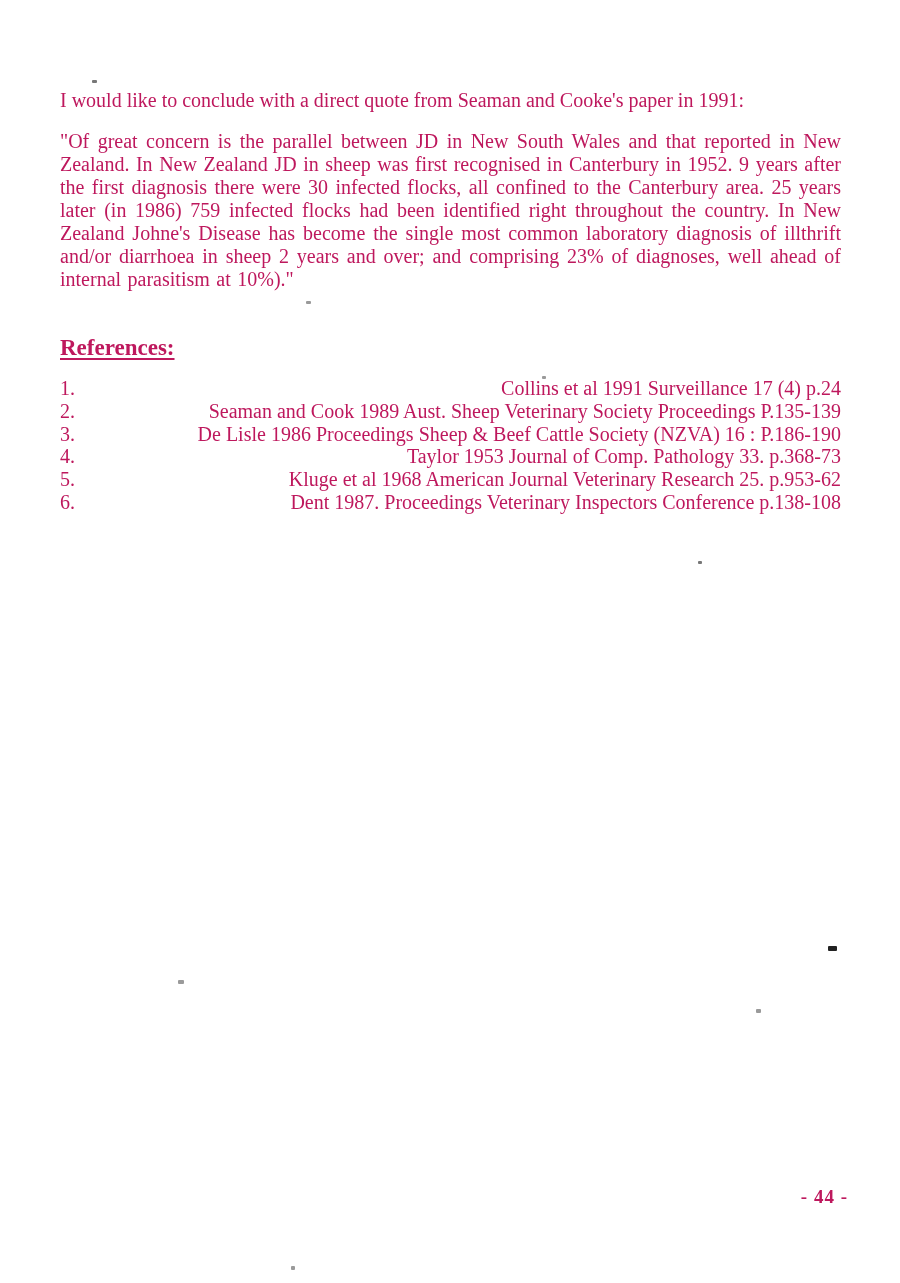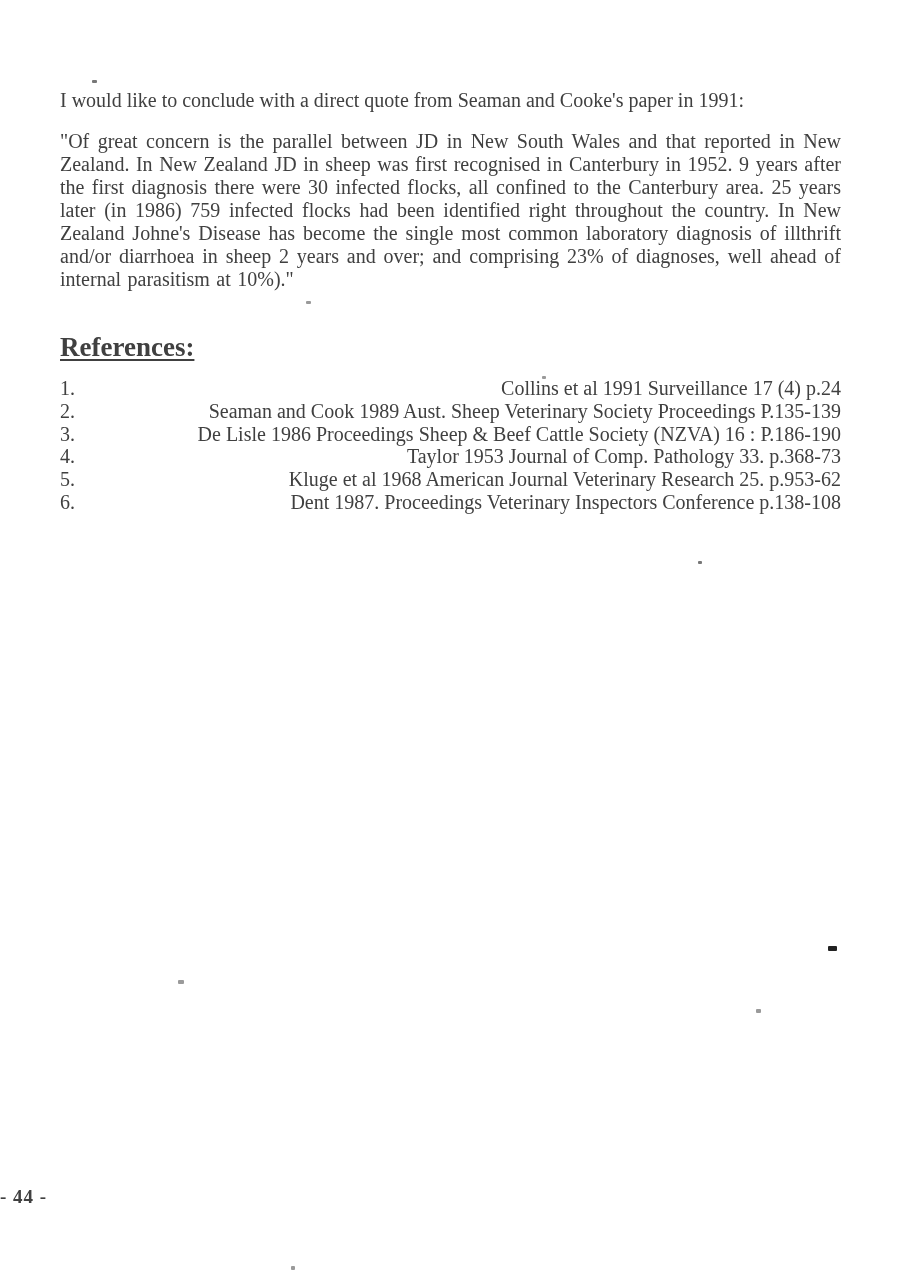--- a/index.html
+++ b/index.html
@@ -7,42 +7,42 @@
     padding: 0;
     background: #ffffff;
   }
   .page {
     position: relative;
     width: 900px;
     height: 1283px;
     background: #ffffff;
     overflow: hidden;
     font-family: "Liberation Serif", "DejaVu Serif", serif;
-    color: #404040;
+    color: #be185d;
   }
   .textblock {
     position: absolute;
     left: 60px;
     width: 781px;
     font-size: 20px;
     line-height: 23px;
     margin: 0;
   }
   .intro {
     top: 89px;
     text-align: left;
   }
   .quote {
     top: 130px;
     text-align: justify;
     word-spacing: 1.5px;
   }
   .refs-heading {
     top: 336px;
-    font-size: 27px;
+    font-size: 23px;
     font-weight: bold;
     text-decoration: underline;
     text-decoration-thickness: 2px;
     text-underline-offset: 3px;
   }
   ol.refs {
     position: absolute;
     left: 60px;
     top: 377px;
     width: 781px;
@@ -60,24 +60,25 @@
   }
   ol.refs .txt {
     flex: 1 1 auto;
     text-align: right;
   }
   .page-number {
     position: absolute;
     left: 0;
     top: 1186px;
     width: 820px;
-    text-align: left;
+    text-align: right;
     font-size: 19px;
     font-weight: bold;
     letter-spacing: 1px;
+    padding-left: 28px;
   }
   
   .speck {
     position: absolute;
     background: #777;
     border-radius: 1px;
   }
   .speck.dark { background: #222; }
   .speck.light { background: #9a9a9a; }
 </style>

